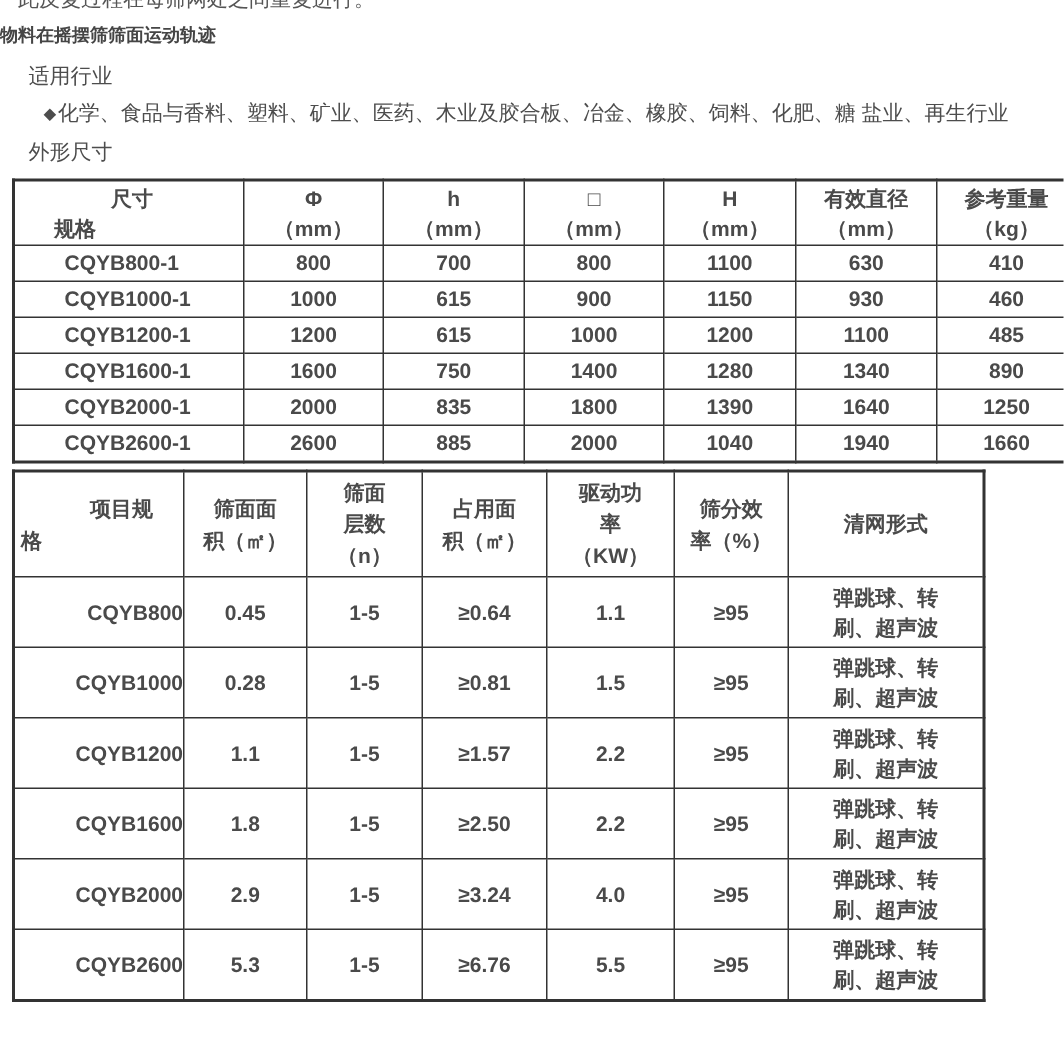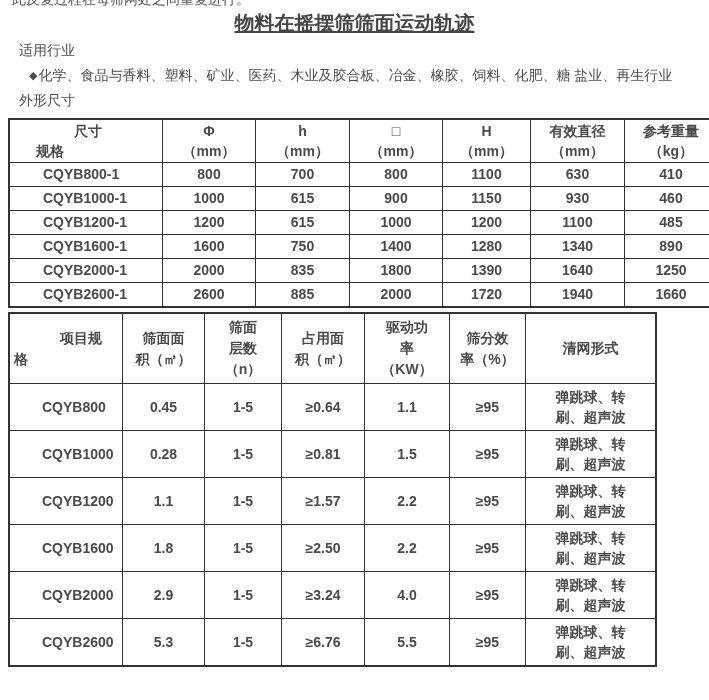--- a/index.html
+++ b/index.html
@@ -14,22 +14,22 @@
 
   
   .clip-wrap { height: 9px; overflow: hidden; }
   .clip-wrap p {
     margin: -10px 0 0 12px;
     font-size: 14px; line-height: 19px; color: #555;
   }
 
   .title {
     margin: 2px 0 0 0;
-    font-size: 20px; line-height: 24px;
-    font-weight: bold; text-align: center; color: #454545; text-decoration: underline;
+    font-size: 12px; line-height: 24px;
+    font-weight: bold; text-align: left; color: #454545;
   }
 
   p.sec-label { margin: 6px 0 0 19px; font-size: 14px; line-height: 19px; }
   p.industries { margin: 6px 0 0 29px; font-size: 14px; line-height: 19px; }
   .bullet { font-size: 11px; vertical-align: 1px; margin-right: 1px; }
   p.tech-label { margin: 26px 0 0 19px; }
 
   table {
     border-collapse: collapse;
     table-layout: fixed;
@@ -63,21 +63,21 @@
   .t2 th { line-height: 21px; padding: 3px 0; height: 63px; }
   .t2 td { height: 46px; line-height: 20px; }
   .t2 .c0 { width: 108px; }
   .t2 .c1 { width: 81px; }
   .t2 .c2 { width: 76px; }
   .t2 .c3 { width: 82px; }
   .t2 .c4 { width: 84px; }
   .t2 .c5 { width: 75px; }
   .t2 .c6 { width: 129px; }
   .t2 thead .c0 { text-align: left; padding-left: 4px; text-indent: 46px; }
-  .t2 tbody .c0 { text-align: left; padding-left: 4px; text-indent: 28px; }
+  .t2 tbody .c0 { text-align: right; padding-left: 4px; text-indent: 28px; }
 </style>
 </head>
 <body>
 
 <div class="page">
 
   <div class="clip-wrap">
     <p>此反复过程在每筛网处之间重复进行。</p>
   </div>
 
@@ -152,21 +152,21 @@
           <td class="c3">1800</td>
           <td class="c4">1390</td>
           <td class="c5">1640</td>
           <td class="c6">1250</td>
         </tr>
         <tr>
           <td class="c0">CQYB2600-1</td>
           <td class="c1">2600</td>
           <td class="c2">885</td>
           <td class="c3">2000</td>
-          <td class="c4">1720</td>
+          <td class="c4">1040</td>
           <td class="c5">1940</td>
           <td class="c6">1660</td>
         </tr>
       </tbody>
   </table>
 
 
   <table class="t2">
     <thead>
         <tr>

